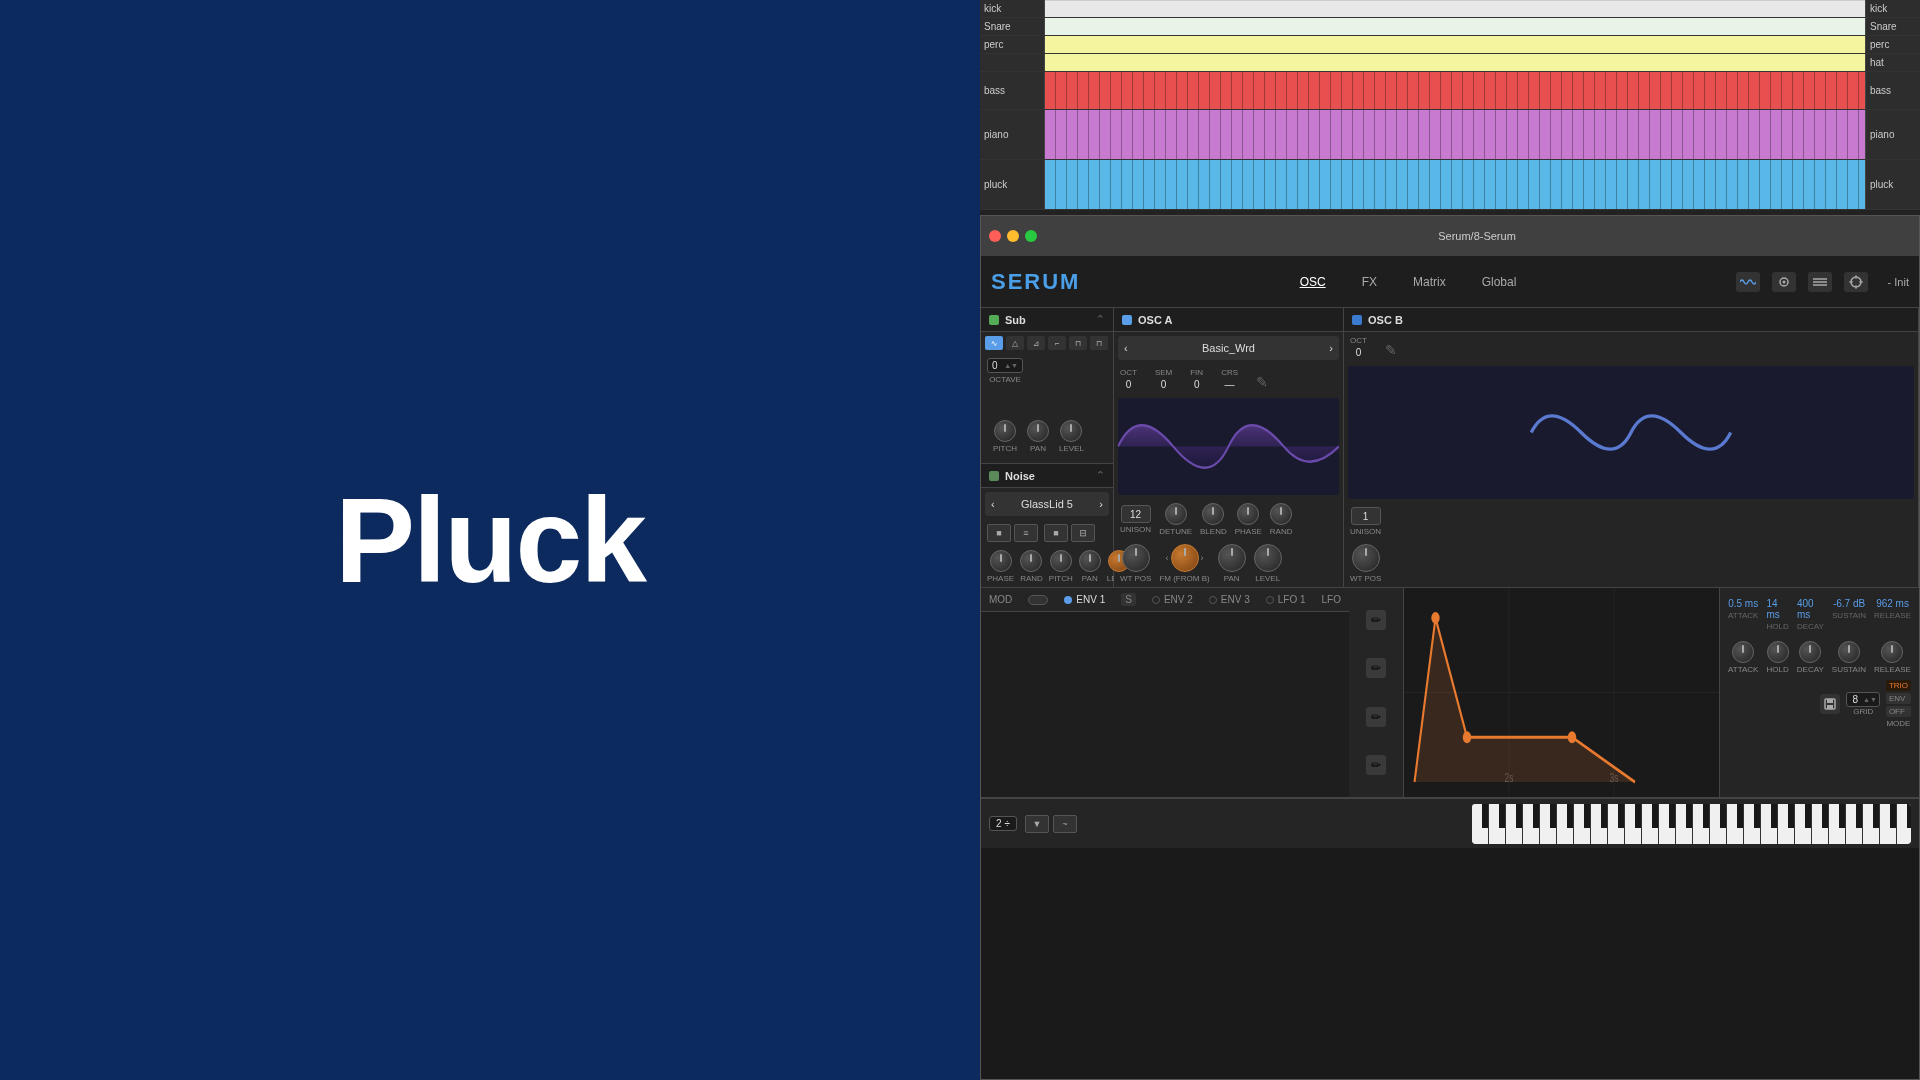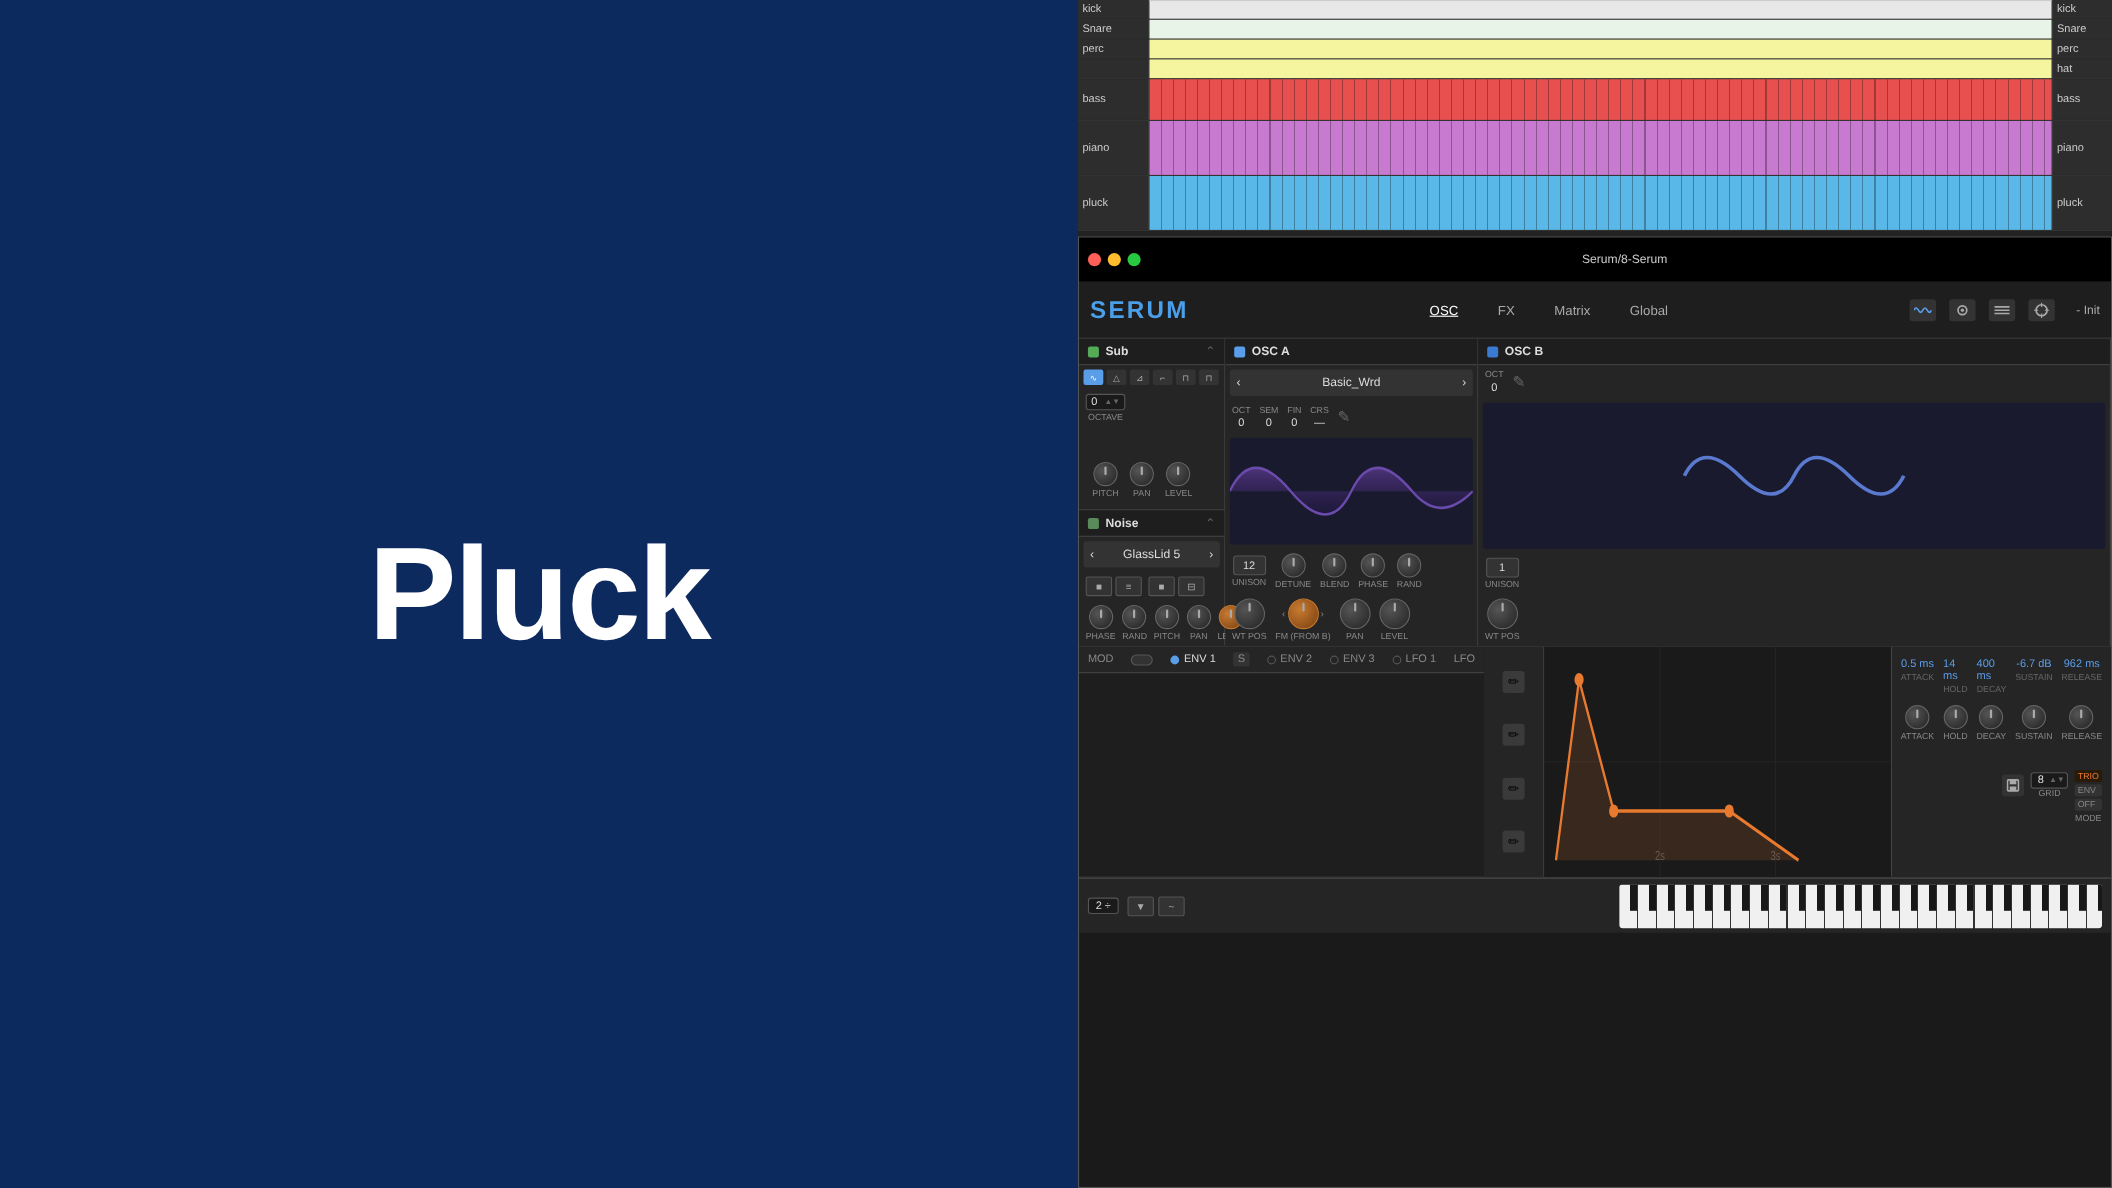--- a/index.html
+++ b/index.html
@@ -110,21 +110,21 @@
     
     .serum-window {
       flex: 1;
       background: #1a1a1a;
       border: 1px solid #555;
       display: flex;
       flex-direction: column;
     }
     .serum-titlebar {
       height: 40px;
-      background: #000000;
+      background: #404040;
       display: flex;
       align-items: center;
       padding: 0 8px;
       gap: 6px;
     }
     .window-btn {
       width: 12px;
       height: 12px;
       border-radius: 50%;
       cursor: pointer;
@@ -251,23 +251,23 @@
       display: flex;
       align-items: center;
       justify-content: space-between;
       padding: 0 6px;
       font-size: 11px;
       color: #ddd;
     }
 
     .osc-params-row {
       display: flex;
-      align-items: center;
+      align-items: flex-end;
       padding: 4px 6px;
-      gap: 8px;
+      gap: 18px;
       font-size: 9px;
       color: #999;
     }
     .param-group {
       display: flex;
       flex-direction: column;
       align-items: center;
       gap: 2px;
     }
     .param-value {
@@ -968,21 +968,21 @@
             </div>
             <div style="display:flex;flex-direction:column;align-items:center;">
               <div style="display:flex;align-items:center;background:#1a1a1a;border:1px solid #555;border-radius:3px;">
                 <span style="font-size:10px;color:#ddd;padding:1px 5px;">8</span>
                 <span style="font-size:7px;color:#666;padding-right:2px;display:flex;flex-direction:column;">▲▼</span>
               </div>
               <span class="param-label">GRID</span>
             </div>
             <div style="display:flex;flex-direction:column;align-items:center;gap:2px;">
               <div style="display:flex;flex-direction:column;gap:2px;">
-                <div style="font-size:8px;color:#e87a30;background:#2a1a0a;padding:1px 3px;border-radius:2px;cursor:pointer;margin-top:20px;">TRIO</div>
+                <div style="font-size:8px;color:#e87a30;background:#2a1a0a;padding:1px 3px;border-radius:2px;cursor:pointer;">TRIO</div>
                 <div style="font-size:8px;color:#888;background:#333;padding:1px 3px;border-radius:2px;cursor:pointer;">ENV</div>
                 <div style="font-size:8px;color:#888;background:#333;padding:1px 3px;border-radius:2px;cursor:pointer;">OFF</div>
               </div>
               <span class="param-label">MODE</span>
             </div>
           </div>
         </div>
       </div>
     </div>
 

